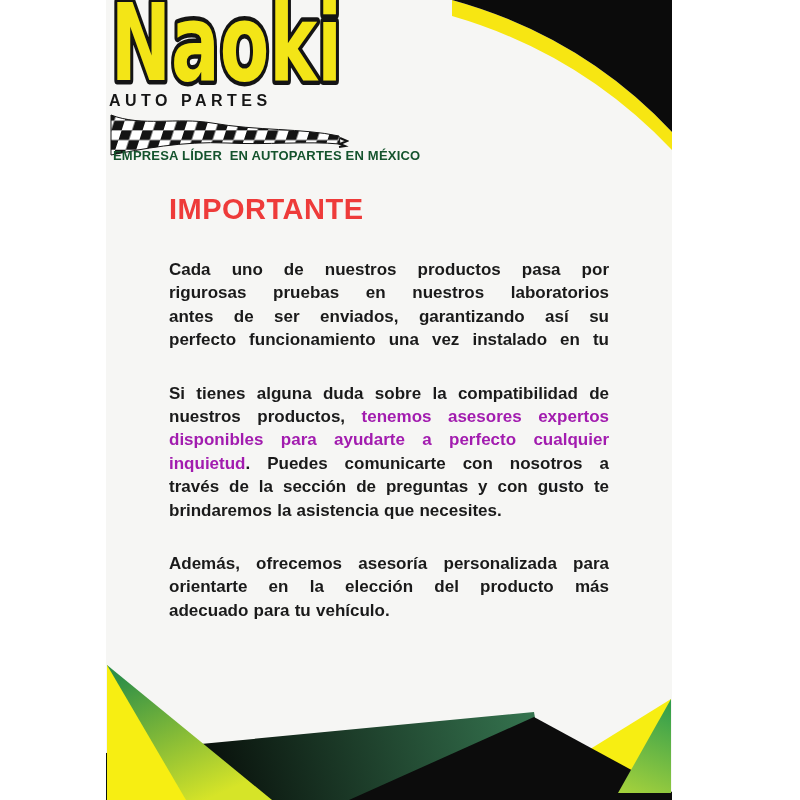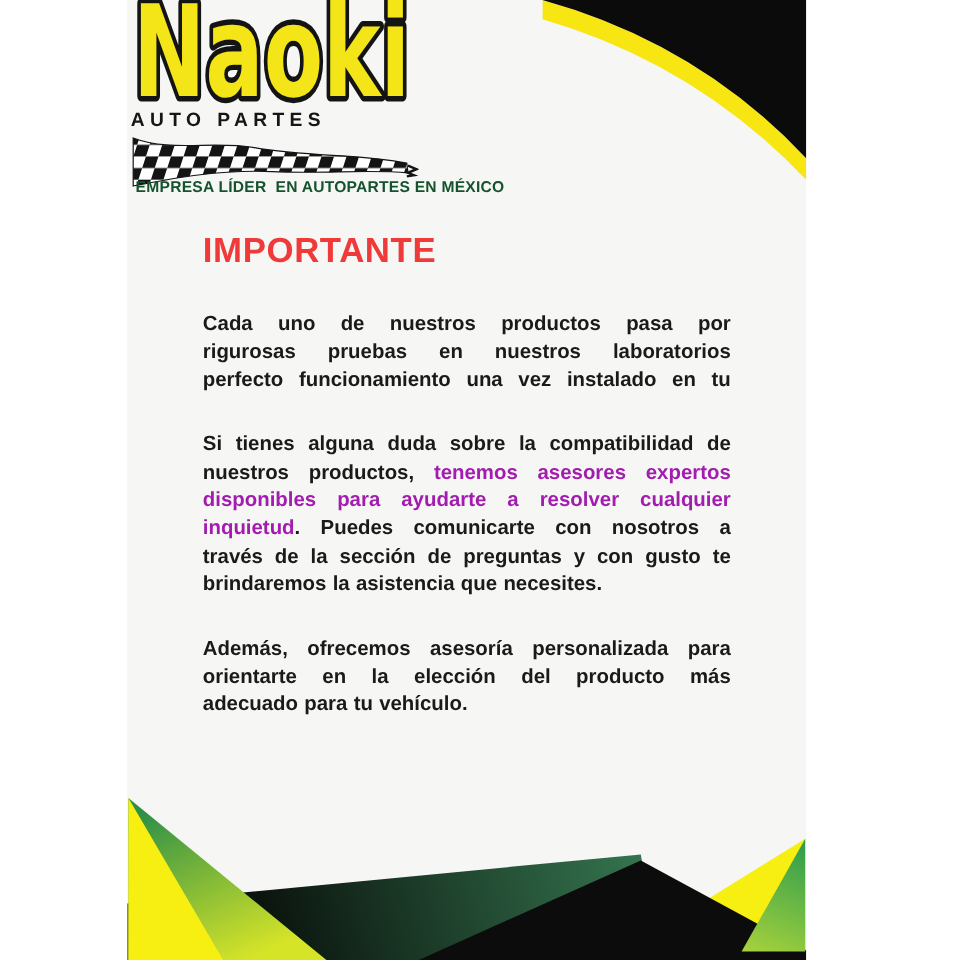--- a/index.html
+++ b/index.html
@@ -77,26 +77,27 @@
     </svg>
 
     <div class="tagline">EMPRESA LÍDER  EN AUTOPARTES EN MÉXICO</div>
 
     <div class="content">
       <h1 class="heading">IMPORTANTE</h1>
       <div id="paragraphs">
           <div class="para">
             <div class="line"><span>Cada uno de nuestros productos pasa por</span></div>
             <div class="line"><span>rigurosas pruebas en nuestros laboratorios</span></div>
+            <div class="line"><span>antes de ser enviados, garantizando así su</span></div>
             <div class="line"><span>perfecto funcionamiento una vez instalado en tu</span></div>
           </div>
           <div class="para">
             <div class="line"><span>Si tienes alguna duda sobre la compatibilidad de</span></div>
             <div class="line"><span>nuestros productos, </span><span class="seg-red">tenemos asesores expertos</span></div>
-            <div class="line"><span class="seg-red">disponibles para ayudarte a resolver cualquier</span></div>
+            <div class="line"><span class="seg-red">disponibles para ayudarte a perfecto cualquier</span></div>
             <div class="line"><span class="seg-red">inquietud</span><span>. Puedes comunicarte con nosotros a</span></div>
             <div class="line"><span>través de la sección de preguntas y con gusto te</span></div>
             <div class="line is-last"><span>brindaremos la asistencia que necesites.</span></div>
           </div>
           <div class="para">
             <div class="line"><span>Además, ofrecemos asesoría personalizada para</span></div>
             <div class="line"><span>orientarte en la elección del producto más</span></div>
             <div class="line is-last"><span>adecuado para tu vehículo.</span></div>
           </div>
         </div>

